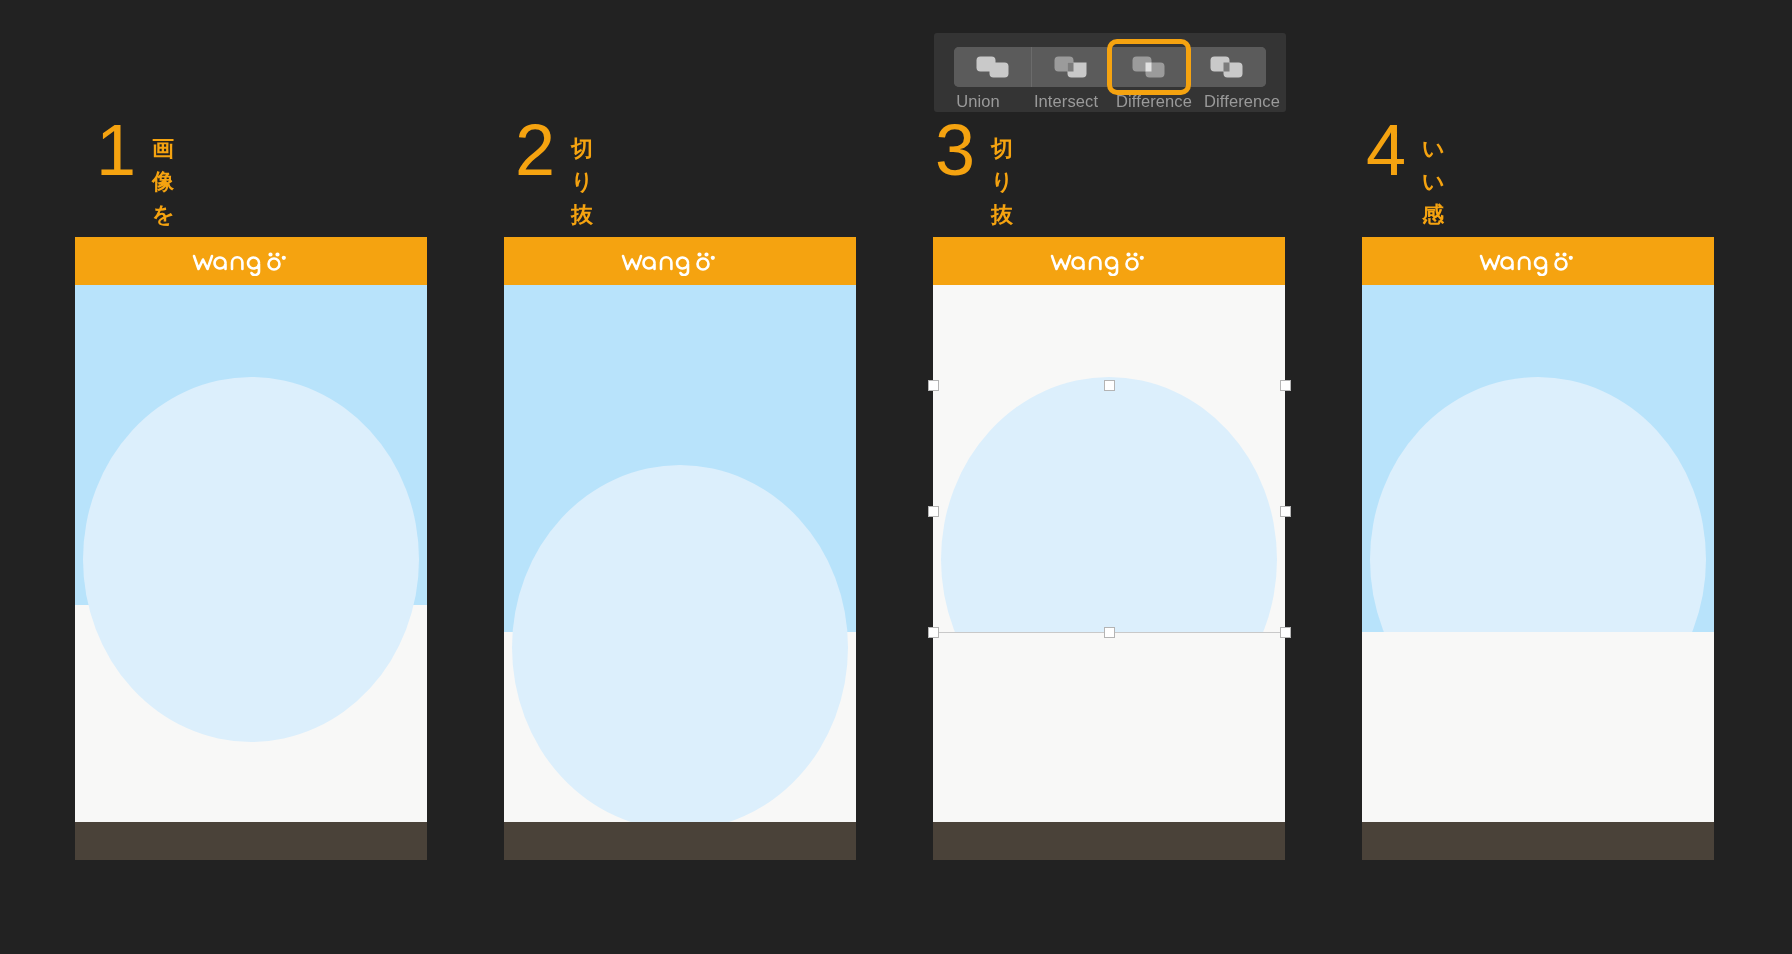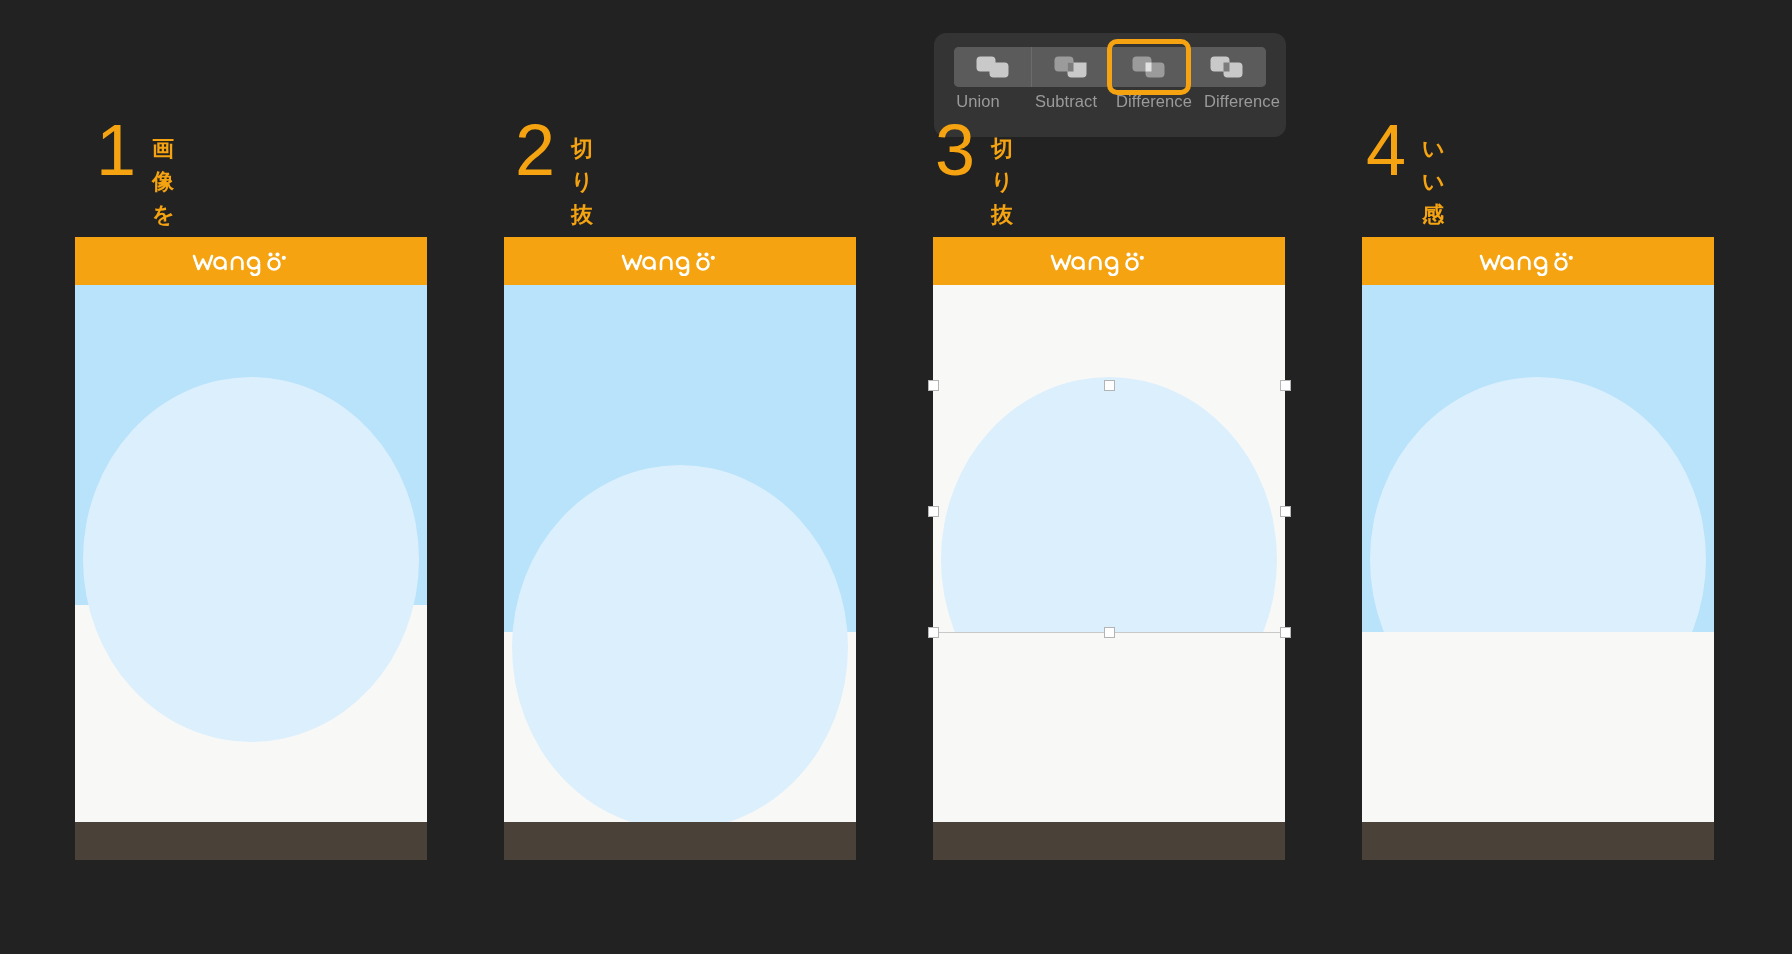--- a/index.html
+++ b/index.html
@@ -15,23 +15,23 @@
     font-family: "Liberation Sans", sans-serif;
     background: #222222;
   }
 
   
   #toolbar {
     position: absolute;
     left: 934px;
     top: 33px;
     width: 352px;
-    height: 104px;
+    height: 79px;
     background: #343434;
-    border-radius: 12px;
+    border-radius: 3px;
     box-sizing: border-box;
   }
   #toolbar-buttons {
     position: absolute;
     left: 20px;
     top: 14px;
     width: 312px;
     height: 40px;
     display: flex;
     background: #5b5b5b;
@@ -229,21 +229,21 @@
         </svg>
       </span>
     </div>
 
   </div>
 
   <div id="tb-highlight"></div>
 
   <div id="toolbar-labels">
     <div class="tb-label">Union</div>
-    <div class="tb-label">Subtract</div>
+    <div class="tb-label">Intersect</div>
     <div class="tb-label">Difference</div>
     <div class="tb-label">Difference</div>
   </div>
 
 </div>
 
 <div class="step" style="left:96px;">
   <div class="step-num">1</div>
   <div class="step-text">画像を用意</div>
 </div>

